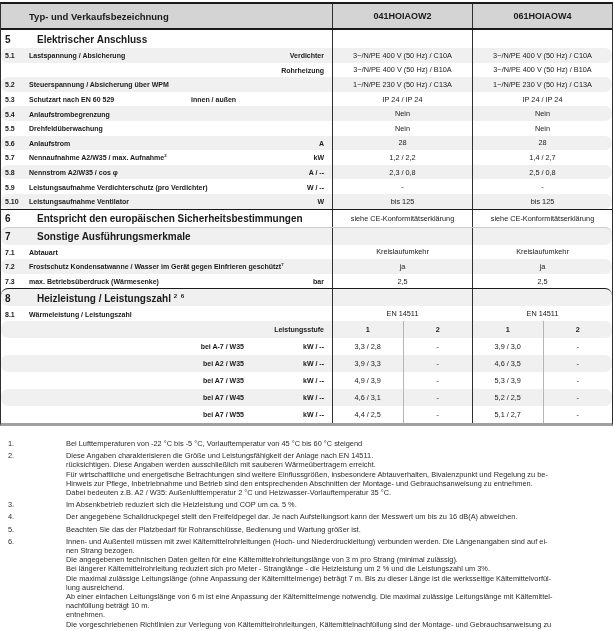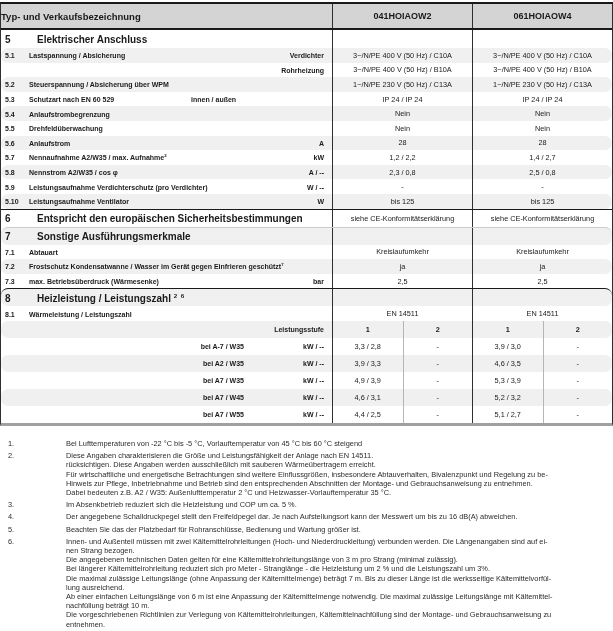--- a/index.html
+++ b/index.html
@@ -10,21 +10,21 @@
   .spec-table{
     position:absolute; left:0; top:2px; width:613px;
     border-left:1px solid #2f2f2f; border-right:1px solid #2f2f2f;
     border-top:2px solid #1a1a1a; border-bottom:3px solid #a0a0a0;
     background:#fff;
   }
   .thead{
     display:flex; height:26px; background:#d4d4d4;
     border-bottom:2px solid #1a1a1a; align-items:center;
   }
-  .thead .c-label{font-weight:bold; font-size:9.5px;}
+  .thead .c-label{padding-left:28px; font-weight:bold; font-size:9.5px;}
   .thead .c-v{font-weight:bold; font-size:9px;}
 
   .c-label{width:331px; position:relative; height:100%; display:flex; align-items:center;}
   .c-v{width:140px; height:100%; border-left:1px solid #2f2f2f;
        display:flex; align-items:center; justify-content:center;
        font-size:7.3px; text-align:center;}
 
   .row{display:flex; align-items:stretch; background:#fff;}
   .row.stripe{background:#f0f0f0;border-radius:7px;}
   .row.line-black{border-top:1px solid #1a1a1a;}
@@ -287,21 +287,21 @@
         <div class="row r-sub stripe">
           <div class="c-label">
             <div class="cond">bei A7 / W45</div>
             <div class="rlab">kW / --</div>
           </div>
           <div class="c-v">
             <div class="half">4,6 / 3,1</div>
             <div class="half h2">-</div>
           </div>
           <div class="c-v">
-            <div class="half">5,2 / 3,2</div>
+            <div class="half">5,2 / 2,5</div>
             <div class="half h2">-</div>
           </div>
         </div>
         <div class="row r-sub">
           <div class="c-label">
             <div class="cond">bei A7 / W55</div>
             <div class="rlab">kW / --</div>
           </div>
           <div class="c-v">
             <div class="half">4,4 / 2,5</div>
@@ -353,18 +353,18 @@
         <div class="fn-num">6.</div>
         <div class="fn-text">
           <div class="fn-line">Innen- und Außenteil müssen mit zwei Kältemittelrohrleitungen (Hoch- und Niederdruckleitung) verbunden werden. Die Längenangaben sind auf ei-</div>
           <div class="fn-line">nen Strang bezogen.</div>
           <div class="fn-line">Die angegebenen technischen Daten gelten für eine Kältemittelrohrleitungslänge von 3 m pro Strang (minimal zulässig).</div>
           <div class="fn-line">Bei längerer Kältemittelrohrleitung reduziert sich pro Meter - Stranglänge - die Heizleistung um 2 % und die Leistungszahl um 3%.</div>
           <div class="fn-line">Die maximal zulässige Leitungslänge (ohne Anpassung der Kältemittelmenge) beträgt 7 m. Bis zu dieser Länge ist die werksseitige Kältemittelvorfül-</div>
           <div class="fn-line">lung ausreichend.</div>
           <div class="fn-line">Ab einer einfachen Leitungslänge von 6 m ist eine Anpassung der Kältemittelmenge notwendig. Die maximal zulässige Leitungslänge mit Kältemittel-</div>
           <div class="fn-line">nachfüllung beträgt 10 m.</div>
+          <div class="fn-line">entnehmen.</div>
           <div class="fn-line">Die vorgeschriebenen Richtlinien zur Verlegung von Kältemittelrohrleitungen, Kältemittelnachfüllung sind der Montage- und Gebrauchsanweisung zu</div>
-          <div class="fn-line">entnehmen.</div>
         </div>
       </div>
     </div>
 </div>
 
 </body></html>

